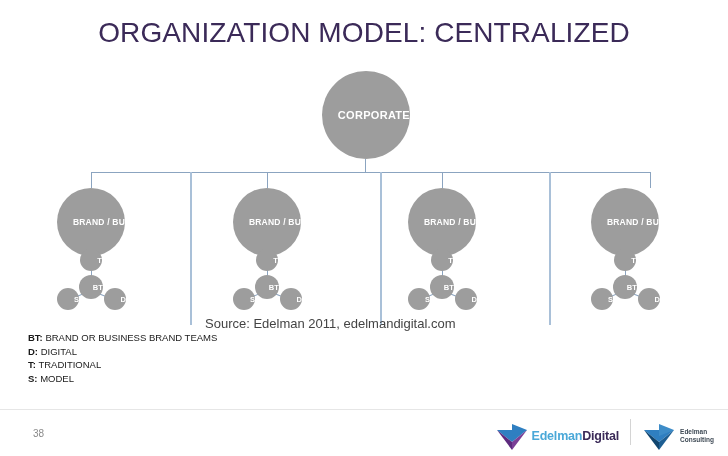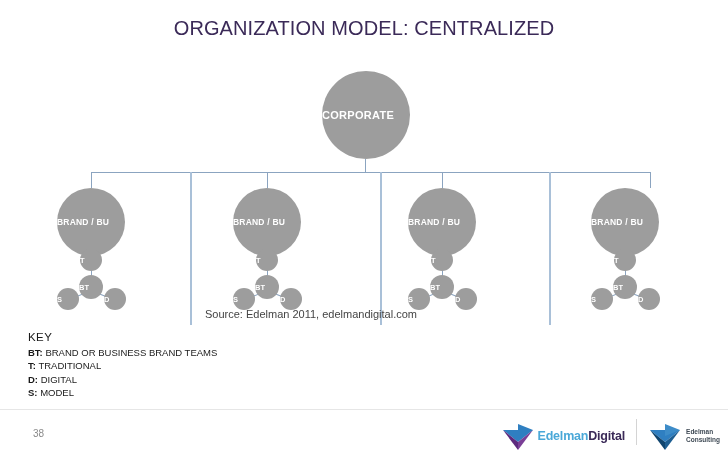--- a/index.html
+++ b/index.html
@@ -22,21 +22,21 @@
     background: #ffffff;
   }
 
   
   #slide-title {
     position: absolute;
     left: 0;
     top: 17px;
     width: 728px;
     text-align: center;
-    font-size: 20px;
+    font-size: 28px;
     color: #3b2a58;
     letter-spacing: 0.1px;
     white-space: nowrap;
   }
 
   
   .line {
     position: absolute;
     background: #8ba4c0;
   }
@@ -50,21 +50,21 @@
   }
 
   
   .circle {
     position: absolute;
     border-radius: 50%;
     background: #9d9d9d;
     color: #ffffff;
     display: flex;
     align-items: center;
-    justify-content: flex-start;
+    justify-content: flex-end;
     text-align: center;
     font-weight: bold;
     box-sizing: border-box;
   }
   .corporate {
     width: 88px;
     height: 88px;
     font-size: 11px;
     letter-spacing: 0.3px;
   }
@@ -86,22 +86,22 @@
   .miniline {
     position: absolute;
     background: #8ba4c0;
     transform-origin: 0 0;
   }
 
   
   #source-note {
     position: absolute;
     left: 205px;
-    top: 308px;
-    font-size: 11px;
+    top: 316px;
+    font-size: 13px;
     color: #444444;
     white-space: nowrap;
   }
 
   
   #key-block {
     position: absolute;
     left: 28px;
     top: 331px;
     font-size: 9.5px;
@@ -127,21 +127,21 @@
   }
   #page-number {
     position: absolute;
     left: 33px;
     top: 428px;
     font-size: 10px;
     color: #8a8a8a;
   }
   #footer-logos {
     position: absolute;
-    right: 8px;
+    right: 14px;
     top: 419px;
     height: 33px;
     display: flex;
   }
   .logo {
     display: flex;
     align-items: center;
     height: 33px;
   }
   .logo-mark {
@@ -269,29 +269,28 @@
   <div class="circle leaf" style="left:591px; top:288px;">
     <span>S</span>
   </div>
   <div class="circle leaf" style="left:638px; top:288px;">
     <span>D</span>
   </div>
 
   <div id="source-note">Source: Edelman 2011, edelmandigital.com</div>
 
   <div id="key-block">
-    <div id="key-heading">KEY</div>
     <div class="key-row">
       <span class="key-abbr">BT:</span><span> BRAND OR BUSINESS BRAND TEAMS</span>
     </div>
     <div class="key-row">
+      <span class="key-abbr">D:</span><span> DIGITAL</span>
+    </div>
+    <div class="key-row">
       <span class="key-abbr">T:</span><span> TRADITIONAL</span>
-    </div>
-    <div class="key-row">
-      <span class="key-abbr">D:</span><span> DIGITAL</span>
     </div>
     <div class="key-row">
       <span class="key-abbr">S:</span><span> MODEL</span>
     </div>
   </div>
 
   <div id="footer-rule"></div>
   <div id="page-number">38</div>
 
   <div id="footer-logos">

